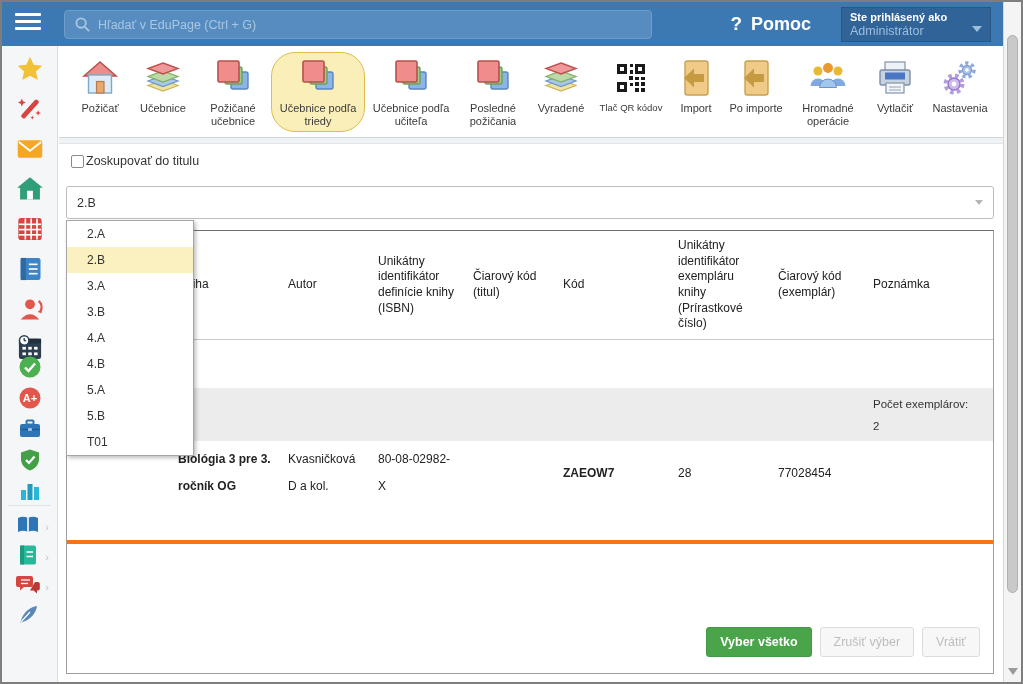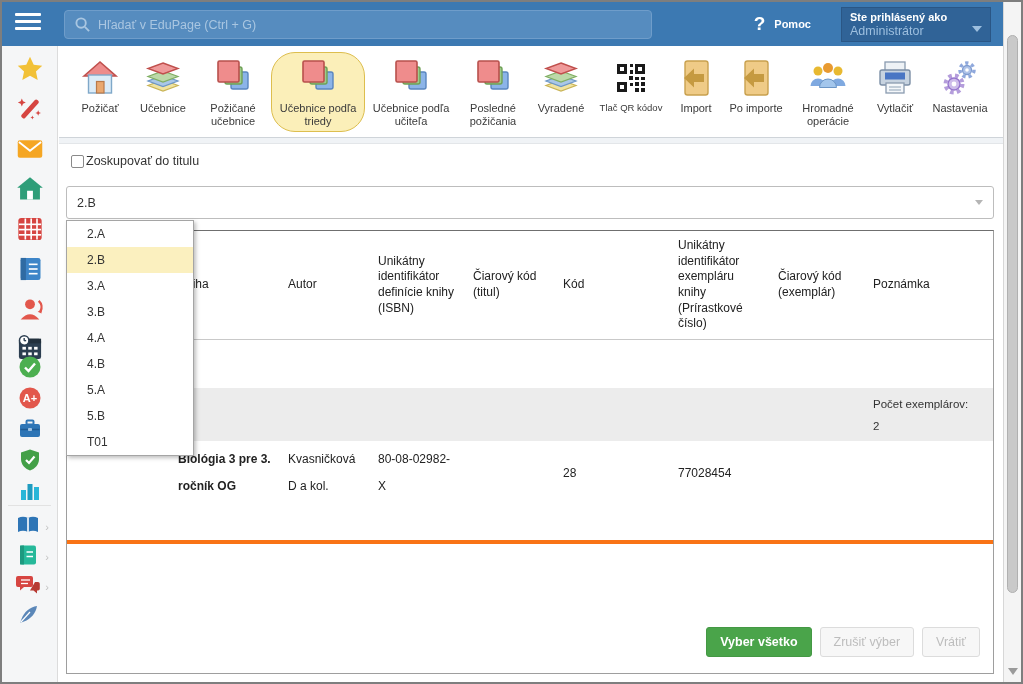--- a/index.html
+++ b/index.html
@@ -15,21 +15,21 @@
   .searchbox { position:absolute; left:62px; top:8px; width:588px; height:29px;
                background:#568cbf; border:1px solid #6f9dca; border-radius:4px;
                display:flex; align-items:center; padding:4px 10px; }
   .searchbox svg { flex:0 0 auto; margin-right:8px; }
   .searchbox input { flex:1; background:transparent; border:none; outline:none;
                      color:#eaf2fa; font-size:12.5px; font-family:inherit; }
   .searchbox input::placeholder { color:#a9c6e1; opacity:1; }
   .help { position:absolute; right:192px; top:0; height:44px; display:flex; align-items:center;
           color:#fff; cursor:pointer; }
   .help .qmark { font-size:19px; font-weight:bold; margin-right:9px; }
-  .help .hlabel { font-size:11px; font-weight:bold; }
+  .help .hlabel { font-size:18px; font-weight:bold; }
   .adminbox { position:absolute; right:12px; top:5px; width:150px; height:35px;
               background:#306397; border:1px solid #2a5685; padding:3px 8px; cursor:pointer; }
   .adminbox .l1 { color:#fff; font-size:11px; font-weight:bold; }
   .adminbox .l2 { color:#9dbfdf; font-size:12.5px; margin-top:1px; }
   .adminbox .caret { position:absolute; right:8px; bottom:9px; width:0; height:0;
                      border-left:5px solid transparent; border-right:5px solid transparent;
                      border-top:6px solid #9dbfdf; }
 
   
   .vscroll { position:absolute; right:0; top:0; width:18px; height:680px; background:#f4f4f4;
@@ -489,20 +489,21 @@
           <div>2</div>
         </div>
       </div>
 
       <div class="grid trow r1">
         <div class="td"></div>
         <div class="td b">Biológia 3 pre 3. ročník OG</div>
         <div class="td">Kvasničková D a kol.</div>
         <div class="td">80-08-02982-X</div>
         <div class="td"></div>
+        <div class="td b">ZAEOW7</div>
         <div class="td">28</div>
         <div class="td">77028454</div>
         <div class="td"></div>
       </div>
 
 
       <div class="tfoot">
         <div class="btns">
           <button class="btn primary">Vyber všetko</button>
           <button class="btn disabled">Zrušiť výber</button>

